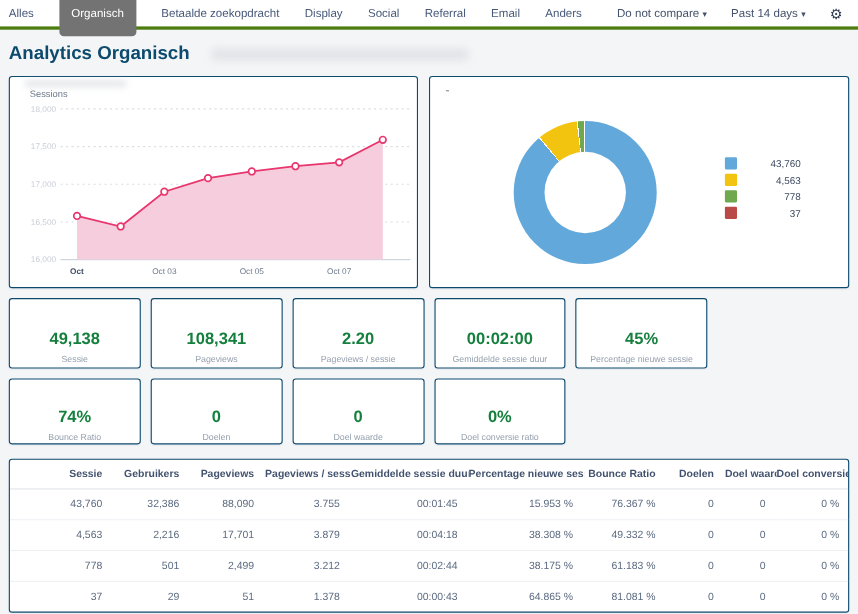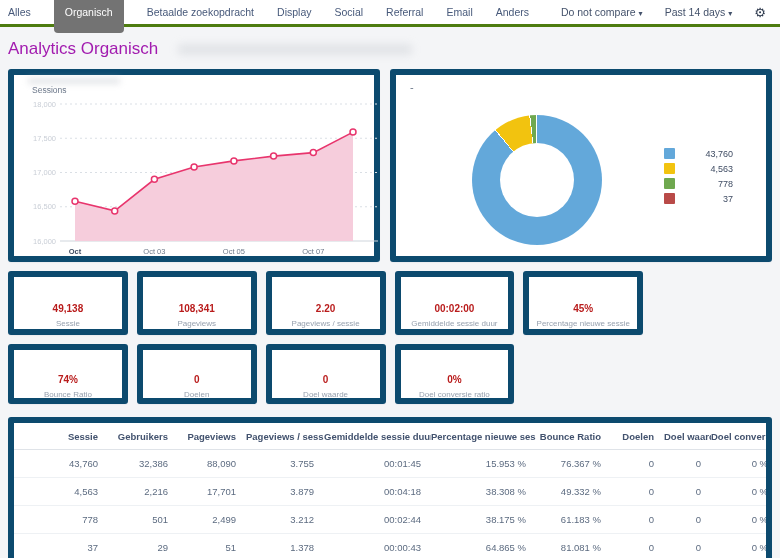--- a/index.html
+++ b/index.html
@@ -20,45 +20,45 @@
   .tab { font-size:10.5px; color:#47597a; cursor:pointer; white-space:nowrap; }
   .tab.active { background:#737373; color:#ffffff; padding:15px 11px; border-radius:4px; }
   .topbar-right { display:flex; align-items:center; gap:22px; font-size:10.5px; color:#44526b; }
   .dropdown { cursor:pointer; white-space:nowrap; }
   .caret { font-size:8px; margin-left:3px; color:#44526b; }
   .gear { font-size:13px; color:#2f3b4f; cursor:pointer; line-height:1; }
 
   
   .content { padding:0 8px; }
   .title-row { display:flex; align-items:center; margin:11px 0 9px; height:22px; }
-  h1 { font-size:17px; margin:0; color:#a21caf; font-weight:400; }
+  h1 { font-size:17px; margin:0; color:#0c4a6e; font-weight:700; }
   .redacted-title { width:234px; height:11px; margin-left:20px; background:#c3c7cd; opacity:.38; filter:blur(4px); border-radius:2px; }
 
-  .card { background:#fff; border:6px solid #0c4a6e; border-radius:3px; box-shadow:0 1px 1px rgba(9,30,66,.04); }
+  .card { background:#fff; border:1px solid #0c4a6e; border-radius:3px; box-shadow:0 1px 1px rgba(9,30,66,.04); }
 
   
   .charts-row { display:flex; gap:10px; }
   .chart-card { width:372px; height:193px; position:relative; }
   .donut-card { flex:1; height:193px; position:relative; }
   .redacted-mini { position:absolute; left:14px; top:3px; width:92px; height:6px; background:#c9cdd3; opacity:.5; filter:blur(3px); }
   .chart-label { position:absolute; left:18px; top:10px; font-size:8.5px; color:#6b7789; }
   #lineChart { position:absolute; left:0; top:0; }
   .donut-title { position:absolute; left:14px; top:6px; font-size:11px; color:#6b7789; }
   .donut { position:absolute; left:76px; top:40px; width:130px; height:130px; border-radius:50%; }
   .donut .hole { position:absolute; left:28px; top:28px; width:74px; height:74px; background:#fff; border-radius:50%; }
   .legend { position:absolute; left:268px; top:71px; }
   .legend-row { display:flex; align-items:center; height:15px; }
   .legend-swatch { width:11px; height:11px; border-radius:1px; flex:0 0 11px; }
   .legend-value { width:52px; text-align:right; font-size:9px; color:#3f4c63; margin-left:6px; }
 
   
   .metrics { display:grid; grid-template-columns:repeat(6,1fr); gap:9px; margin-top:9px; }
   .metric-card { height:64px; display:flex; flex-direction:column; align-items:center; justify-content:center; text-align:center; }
   .metrics.second .metric-card { height:60px; }
-  .metric-value { font-size:10px; font-weight:700; color:#b91c1c;margin-top:25px; }
+  .metric-value { font-size:15px; font-weight:700; color:#15803d;margin-top:25px; }
   .metric-label { font-size:8px; color:#96a0ae; margin-top:5px; padding:0 4px; }
 
   
   .table-card { margin-top:13px; overflow:hidden; }
   table { width:100%; border-collapse:collapse; table-layout:fixed; }
   th { font-size:9.5px; color:#42526e; font-weight:700; text-align:right;
        padding:8px 10px 7px 0; border-bottom:1px solid #dfe3e8; white-space:nowrap; overflow:hidden; }
   td { font-size:9.5px; color:#5c6b80; text-align:right; padding:8px 10px 8px 0;
        border-bottom:1px solid #eef1f4; white-space:nowrap; overflow:hidden; }
   tbody tr:last-child td { border-bottom:none; }

